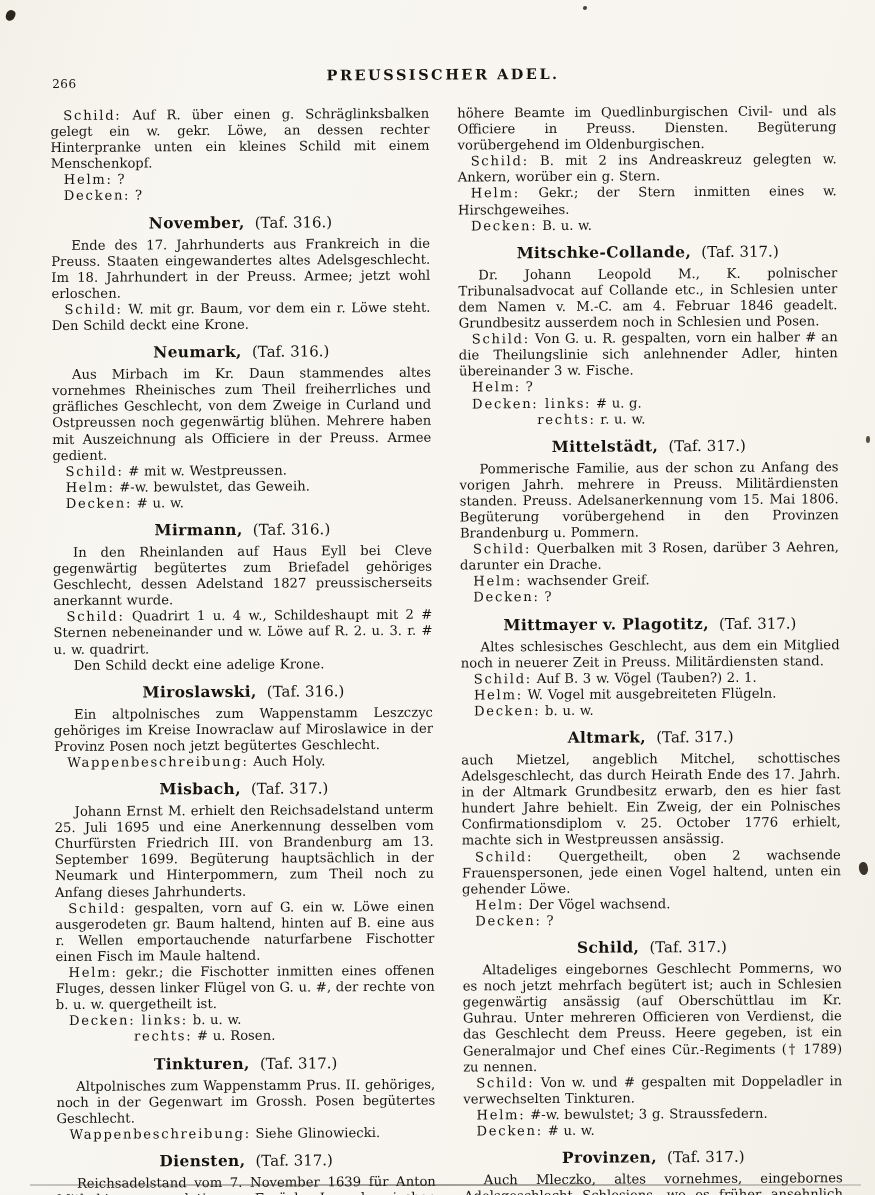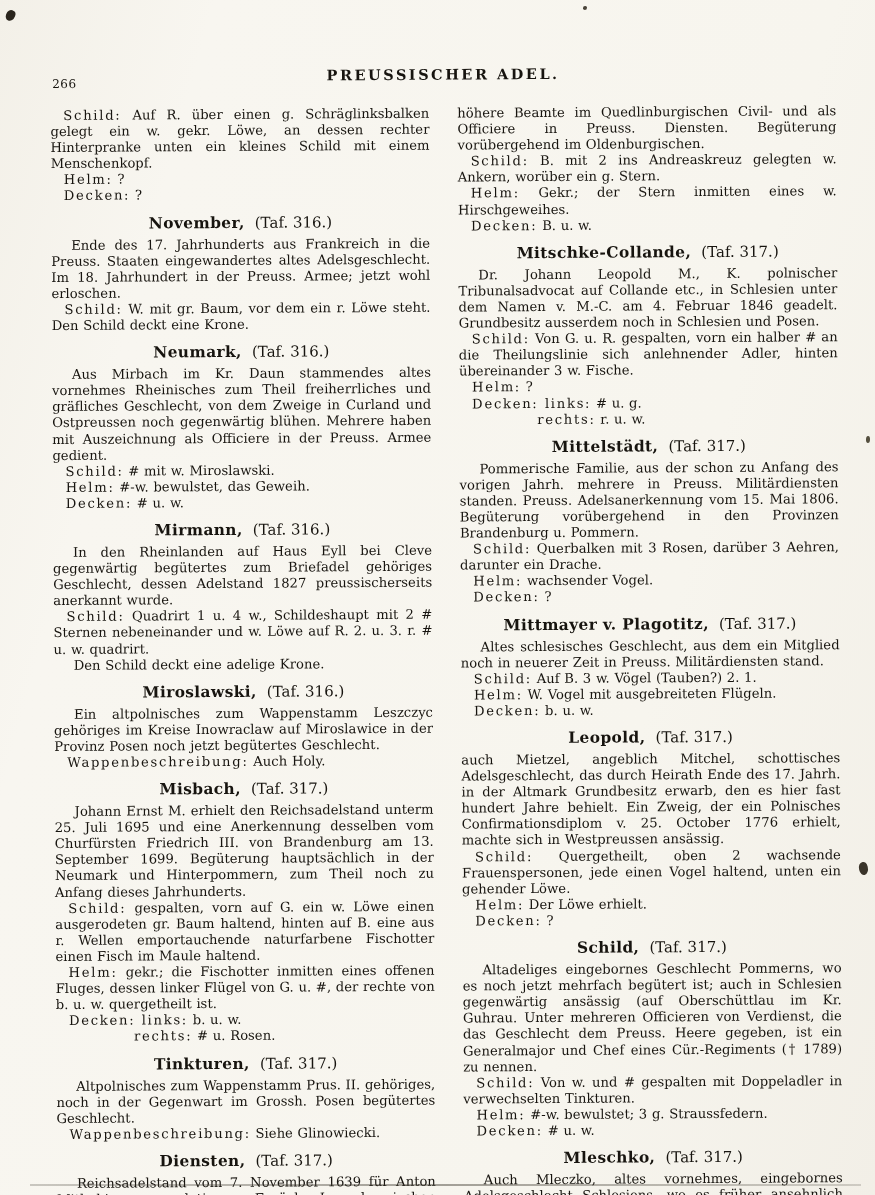--- a/index.html
+++ b/index.html
@@ -78,21 +78,21 @@
     <div class="columns">
       <div class="col">
           <p class="label"><span class="label-t">Schild:</span> <span>Auf R. über einen g. Schräglinksbalken gelegt ein w. gekr. Löwe, an dessen rechter Hinterpranke unten ein kleines Schild mit einem Menschenkopf.</span></p>
           <p class="label"><span class="label-t">Helm:</span> <span>?</span></p>
           <p class="label"><span class="label-t">Decken:</span> <span>?</span></p>
           <div class="entry-heading"><span class="entry-name">November,</span> <span class="entry-taf">(Taf. 316.)</span></div>
           <p class="indent">Ende des 17. Jahrhunderts aus Frankreich in die Preuss. Staaten eingewandertes altes Adelsgeschlecht. Im 18. Jahrhundert in der Preuss. Armee; jetzt wohl erloschen.</p>
           <p class="label"><span class="label-t">Schild:</span> <span>W. mit gr. Baum, vor dem ein r. Löwe steht. Den Schild deckt eine Krone.</span></p>
           <div class="entry-heading"><span class="entry-name">Neumark,</span> <span class="entry-taf">(Taf. 316.)</span></div>
           <p class="indent">Aus Mirbach im Kr. Daun stammendes altes vornehmes Rheinisches zum Theil freiherrliches und gräfliches Geschlecht, von dem Zweige in Curland und Ostpreussen noch gegenwärtig blühen. Mehrere haben mit Auszeichnung als Officiere in der Preuss. Armee gedient.</p>
-          <p class="label"><span class="label-t">Schild:</span> <span># mit w. Miroslawski.</span></p>
+          <p class="label"><span class="label-t">Schild:</span> <span># mit w. Westpreussen.</span></p>
           <p class="label"><span class="label-t">Helm:</span> <span>#-w. bewulstet, das Geweih.</span></p>
           <p class="label"><span class="label-t">Decken:</span> <span># u. w.</span></p>
           <div class="entry-heading"><span class="entry-name">Mirmann,</span> <span class="entry-taf">(Taf. 316.)</span></div>
           <p class="indent">In den Rheinlanden auf Haus Eyll bei Cleve gegenwärtig begütertes zum Briefadel gehöriges Geschlecht, dessen Adelstand 1827 preussischerseits anerkannt wurde.</p>
           <p class="label"><span class="label-t">Schild:</span> <span>Quadrirt 1 u. 4 w., Schildeshaupt mit 2 # Sternen nebeneinander und w. Löwe auf R. 2. u. 3. r. # u. w. quadrirt.</span></p>
           <p class="indent">Den Schild deckt eine adelige Krone.</p>
           <div class="entry-heading"><span class="entry-name">Miroslawski,</span> <span class="entry-taf">(Taf. 316.)</span></div>
           <p class="indent">Ein altpolnisches zum Wappenstamm Leszczyc gehöriges im Kreise Inowraclaw auf Miroslawice in der Provinz Posen noch jetzt begütertes Geschlecht.</p>
           <p class="label"><span class="label-t">Wappenbeschreibung:</span> <span>Auch Holy.</span></p>
           <div class="entry-heading"><span class="entry-name">Misbach,</span> <span class="entry-taf">(Taf. 317.)</span></div>
@@ -114,37 +114,37 @@
           <p class="label"><span class="label-t">Decken:</span> <span>B. u. w.</span></p>
           <div class="entry-heading"><span class="entry-name">Mitschke-Collande,</span> <span class="entry-taf">(Taf. 317.)</span></div>
           <p class="indent">Dr. Johann Leopold M., K. polnischer Tribunalsadvocat auf Collande etc., in Schlesien unter dem Namen v. M.-C. am 4. Februar 1846 geadelt. Grundbesitz ausserdem noch in Schlesien und Posen.</p>
           <p class="label"><span class="label-t">Schild:</span> <span>Von G. u. R. gespalten, vorn ein halber # an die Theilungslinie sich anlehnender Adler, hinten übereinander 3 w. Fische.</span></p>
           <p class="label"><span class="label-t">Helm:</span> <span>?</span></p>
           <p class="label"><span class="label-t">Decken: links:</span> <span># u. g.</span></p>
           <p class="sub"><span class="label-t">rechts:</span> <span>r. u. w.</span></p>
           <div class="entry-heading"><span class="entry-name">Mittelstädt,</span> <span class="entry-taf">(Taf. 317.)</span></div>
           <p class="indent">Pommerische Familie, aus der schon zu Anfang des vorigen Jahrh. mehrere in Preuss. Militärdiensten standen. Preuss. Adelsanerkennung vom 15. Mai 1806. Begüterung vorübergehend in den Provinzen Brandenburg u. Pommern.</p>
           <p class="label"><span class="label-t">Schild:</span> <span>Querbalken mit 3 Rosen, darüber 3 Aehren, darunter ein Drache.</span></p>
-          <p class="label"><span class="label-t">Helm:</span> <span>wachsender Vogel.</span></p>
+          <p class="label"><span class="label-t">Helm:</span> <span>wachsender Greif.</span></p>
           <p class="label"><span class="label-t">Decken:</span> <span>?</span></p>
           <div class="entry-heading"><span class="entry-name">Mittmayer v. Plagotitz,</span> <span class="entry-taf">(Taf. 317.)</span></div>
           <p class="indent">Altes schlesisches Geschlecht, aus dem ein Mitglied noch in neuerer Zeit in Preuss. Militärdiensten stand.</p>
           <p class="label"><span class="label-t">Schild:</span> <span>Auf B. 3 w. Vögel (Tauben?) 2. 1.</span></p>
           <p class="label"><span class="label-t">Helm:</span> <span>W. Vogel mit ausgebreiteten Flügeln.</span></p>
           <p class="label"><span class="label-t">Decken:</span> <span>b. u. w.</span></p>
-          <div class="entry-heading"><span class="entry-name">Leopold,</span> <span class="entry-taf">(Taf. 317.)</span></div>
+          <div class="entry-heading"><span class="entry-name">Altmark,</span> <span class="entry-taf">(Taf. 317.)</span></div>
           <p class="flush">auch Mietzel, angeblich Mitchel, schottisches Adelsgeschlecht, das durch Heirath Ende des 17. Jahrh. in der Altmark Grundbesitz erwarb, den es hier fast hundert Jahre behielt. Ein Zweig, der ein Polnisches Confirmationsdiplom v. 25. October 1776 erhielt, machte sich in Westpreussen ansässig.</p>
           <p class="label"><span class="label-t">Schild:</span> <span>Quergetheilt, oben 2 wachsende Frauenspersonen, jede einen Vogel haltend, unten ein gehender Löwe.</span></p>
-          <p class="label"><span class="label-t">Helm:</span> <span>Der Löwe erhielt.</span></p>
+          <p class="label"><span class="label-t">Helm:</span> <span>Der Vögel wachsend.</span></p>
           <p class="label"><span class="label-t">Decken:</span> <span>?</span></p>
           <div class="entry-heading"><span class="entry-name">Schild,</span> <span class="entry-taf">(Taf. 317.)</span></div>
           <p class="indent">Altadeliges eingebornes Geschlecht Pommerns, wo es noch jetzt mehrfach begütert ist; auch in Schlesien gegenwärtig ansässig (auf Oberschüttlau im Kr. Guhrau. Unter mehreren Officieren von Verdienst, die das Geschlecht dem Preuss. Heere gegeben, ist ein Generalmajor und Chef eines Cür.-Regiments († 1789) zu nennen.</p>
           <p class="label"><span class="label-t">Schild:</span> <span>Von w. und # gespalten mit Doppeladler in verwechselten Tinkturen.</span></p>
           <p class="label"><span class="label-t">Helm:</span> <span>#-w. bewulstet; 3 g. Straussfedern.</span></p>
           <p class="label"><span class="label-t">Decken:</span> <span># u. w.</span></p>
-          <div class="entry-heading"><span class="entry-name">Mleschko,</span> <span class="entry-taf">(Taf. 317.)</span></div>
+          <div class="entry-heading"><span class="entry-name">Provinzen,</span> <span class="entry-taf">(Taf. 317.)</span></div>
           <p class="indent">Auch Mleczko, altes vornehmes, eingebornes Adelsgeschlecht Schlesiens, wo es früher ansehnlich begütert war, zum Theil noch in neuerer Zeit.</p>
         </div>
     </div>
   </div>
 
   <div class="page-edge"></div>
 </div>
 
 </body></html>

